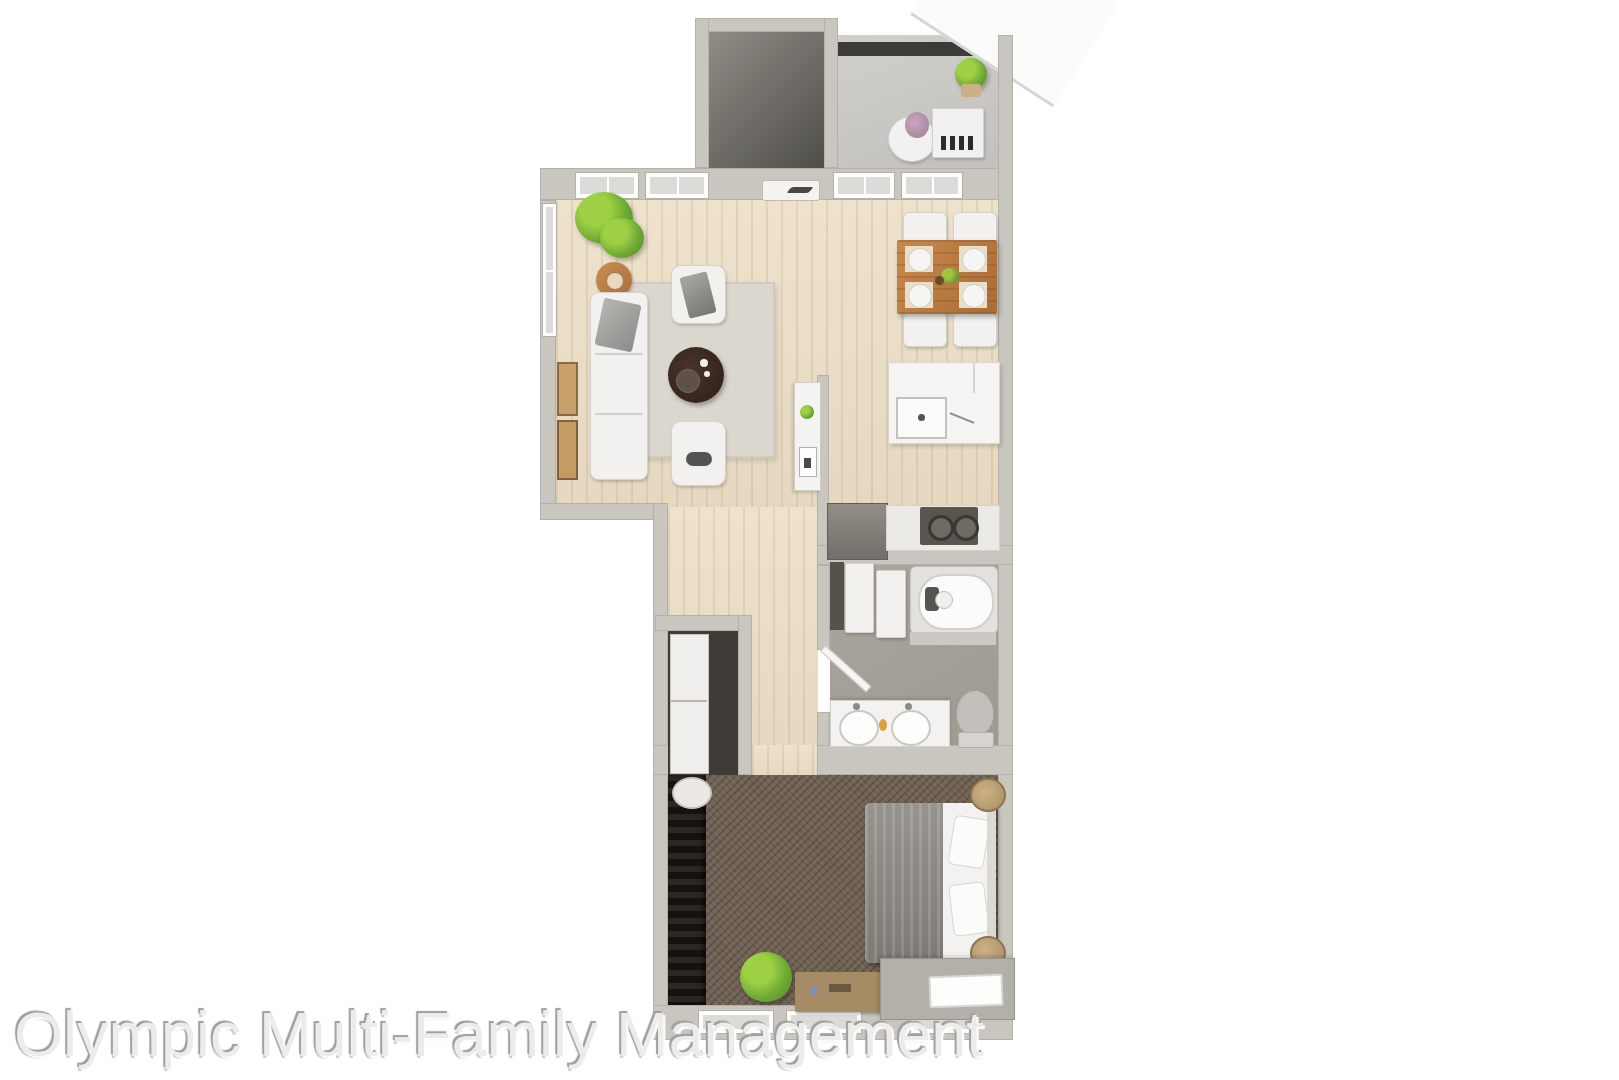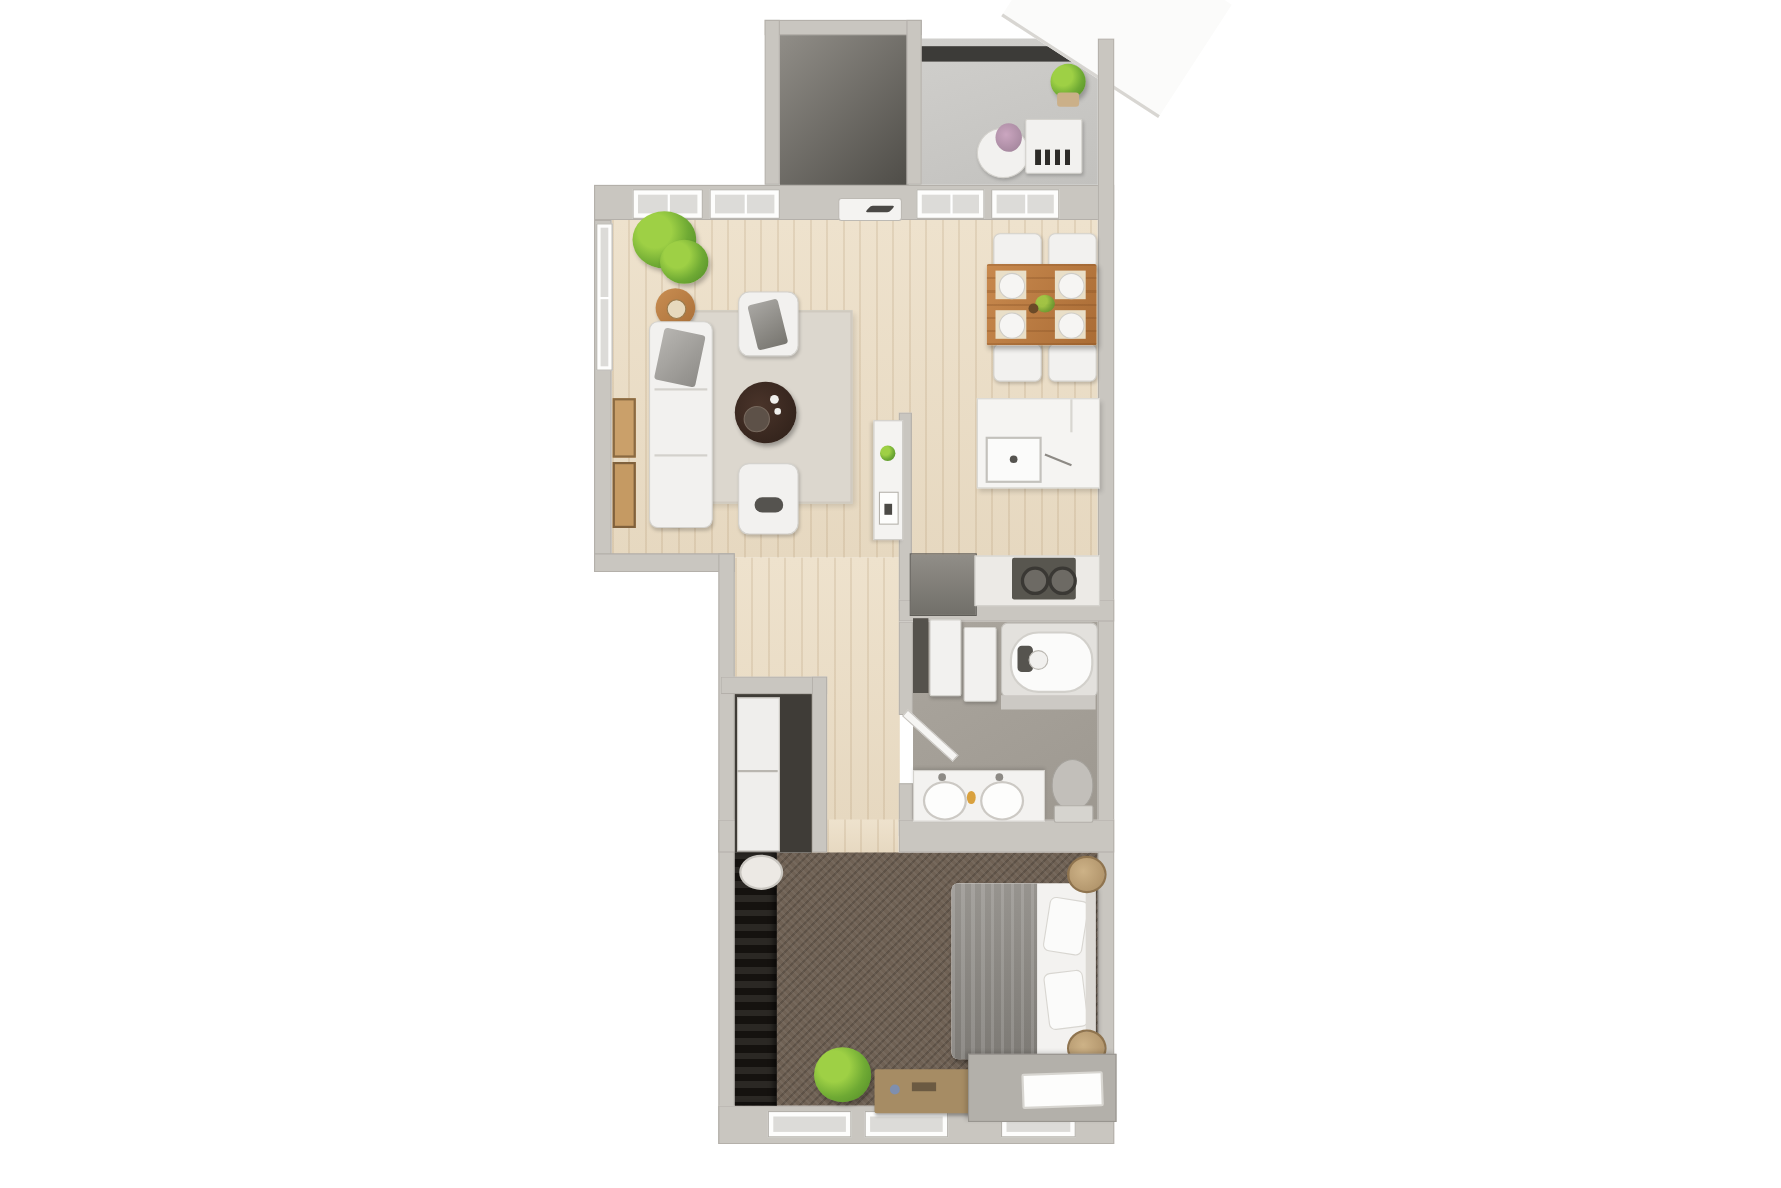--- a/index.html
+++ b/index.html
@@ -225,14 +225,15 @@
   <div class="abs" style="left:795px;top:972px;width:92px;height:40px;border-radius:2px;box-shadow:1px 2px 3px rgba(0,0,0,.3);
               background:repeating-linear-gradient(90deg, rgba(80,55,30,.25) 0 2px, rgba(0,0,0,0) 2px 10px),linear-gradient(180deg,#b59a72,#97steel);
               background-color:#a68c64;">
     <div class="abs round" style="left:14px;top:14px;width:9px;height:9px;background:#7f8fae;"></div>
     <div class="abs" style="left:34px;top:12px;width:22px;height:8px;background:#6b5a42;"></div>
   </div>
   <div class="abs" style="left:880px;top:958px;width:133px;height:60px;background:linear-gradient(180deg,#bcb9b3,#aoa):linear-gradient(180deg,#bcb9b3,#a8a5a0);background-color:#b3b0aa;border:1px solid #98958f;box-shadow:-2px -2px 4px rgba(0,0,0,.15);">
     <div class="abs" style="left:48px;top:16px;width:70px;height:28px;background:#fdfdfc;border:2px solid #d8d6d1;border-radius:2px;transform:rotate(-2deg);"></div>
   </div>
 
+  <div class="watermark">Olympic Multi-Family Management</div>
 
 </div>
 
 </body></html>

